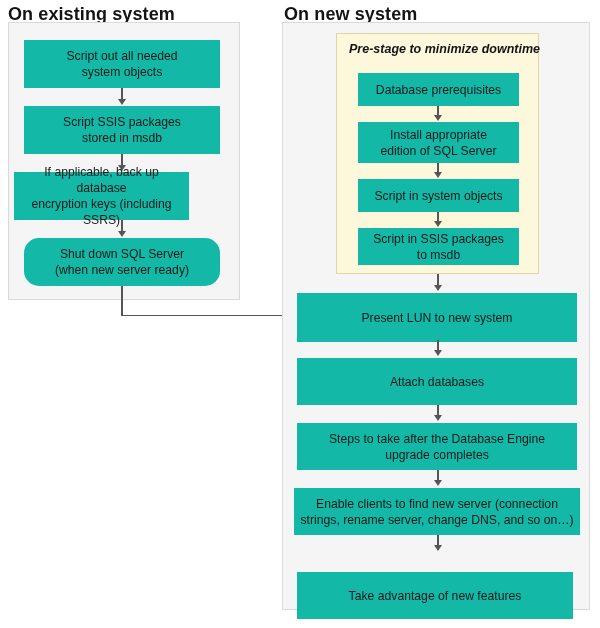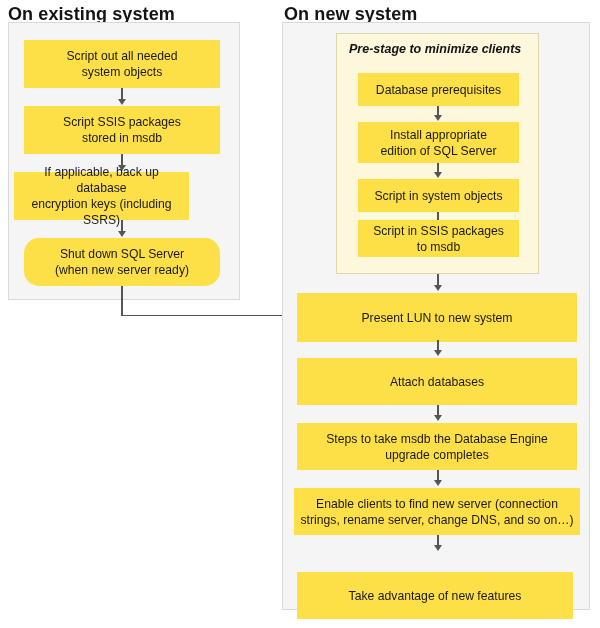--- a/index.html
+++ b/index.html
@@ -44,21 +44,21 @@
     top: 8px;
     font-size: 12.5px;
     font-weight: bold;
     font-style: italic;
     color: #141414;
     white-space: nowrap;
   }
 
   .node {
     position: absolute;
-    background: #fde047;
+    background: #14b8a6;
     box-sizing: border-box;
     display: flex;
     align-items: center;
     justify-content: center;
     text-align: center;
     font-size: 12.2px;
     line-height: 16px;
     color: #1a1a1a;
     padding: 2px 6px;
     white-space: pre-line;
@@ -122,56 +122,56 @@
 
 <div class="arrow-v" style="left:121px; top:286px; height:30px;"></div>
 <div class="arrow-h" style="left:121px; top:314.5px; width:167px;"></div>
 <div class="arrow-head-right" style="left:288px; top:311.5px;"></div>
 
 <div class="panel-title" style="left:284px; top:4px;">On new system</div>
 
 <div class="panel" style="left:282px; top:22px; width:308px; height:588px;"></div>
 
 <div class="group-box" style="left:336px; top:33px; width:203px; height:241px;">
-  <div class="group-title">Pre-stage to minimize clients</div>
+  <div class="group-title">Pre-stage to minimize downtime</div>
 </div>
 
 <div class="node" style="left:358px; top:73px; width:161px; height:33px;">Database prerequisites</div>
 
 <div class="arrow-v" style="left:437px; top:106px; height:10px;"></div>
 <div class="arrow-head-down" style="left:433.5px; top:115px;"></div>
 
 <div class="node" style="left:358px; top:122px; width:161px; height:41px;text-align:center;">Install appropriate
 edition of SQL Server</div>
 
 <div class="arrow-v" style="left:437px; top:163px; height:10px;"></div>
 <div class="arrow-head-down" style="left:433.5px; top:172px;"></div>
 
 <div class="node" style="left:358px; top:179px; width:161px; height:33px;">Script in system objects</div>
 
 <div class="arrow-v" style="left:437px; top:212px; height:10px;"></div>
 <div class="arrow-head-down" style="left:433.5px; top:221px;"></div>
 
-<div class="node" style="left:358px; top:220px; width:161px; height:37px;">Script in SSIS packages
+<div class="node" style="left:358px; top:228px; width:161px; height:37px;">Script in SSIS packages
 to msdb</div>
 
 <div class="arrow-v" style="left:437px; top:274px; height:12px;"></div>
 <div class="arrow-head-down" style="left:433.5px; top:285px;"></div>
 
 <div class="node" style="left:297px; top:293px; width:280px; height:49px;">Present LUN to new system</div>
 
 <div class="arrow-v" style="left:437px; top:340px; height:11px;"></div>
 <div class="arrow-head-down" style="left:433.5px; top:350px;"></div>
 
 <div class="node" style="left:297px; top:358px; width:280px; height:47px;">Attach databases</div>
 
 <div class="arrow-v" style="left:437px; top:405px; height:11px;"></div>
 <div class="arrow-head-down" style="left:433.5px; top:415px;"></div>
 
-<div class="node" style="left:297px; top:423px; width:280px; height:47px;">Steps to take msdb the Database Engine
+<div class="node" style="left:297px; top:423px; width:280px; height:47px;">Steps to take after the Database Engine
 upgrade completes</div>
 
 <div class="arrow-v" style="left:437px; top:470px; height:11px;"></div>
 <div class="arrow-head-down" style="left:433.5px; top:480px;"></div>
 
 <div class="node" style="left:294px; top:488px; width:286px; height:47px;">Enable clients to find new server (connection
 strings, rename server, change DNS, and so on…)</div>
 
 <div class="arrow-v" style="left:437px; top:535px; height:11px;"></div>
 <div class="arrow-head-down" style="left:433.5px; top:545px;"></div>

